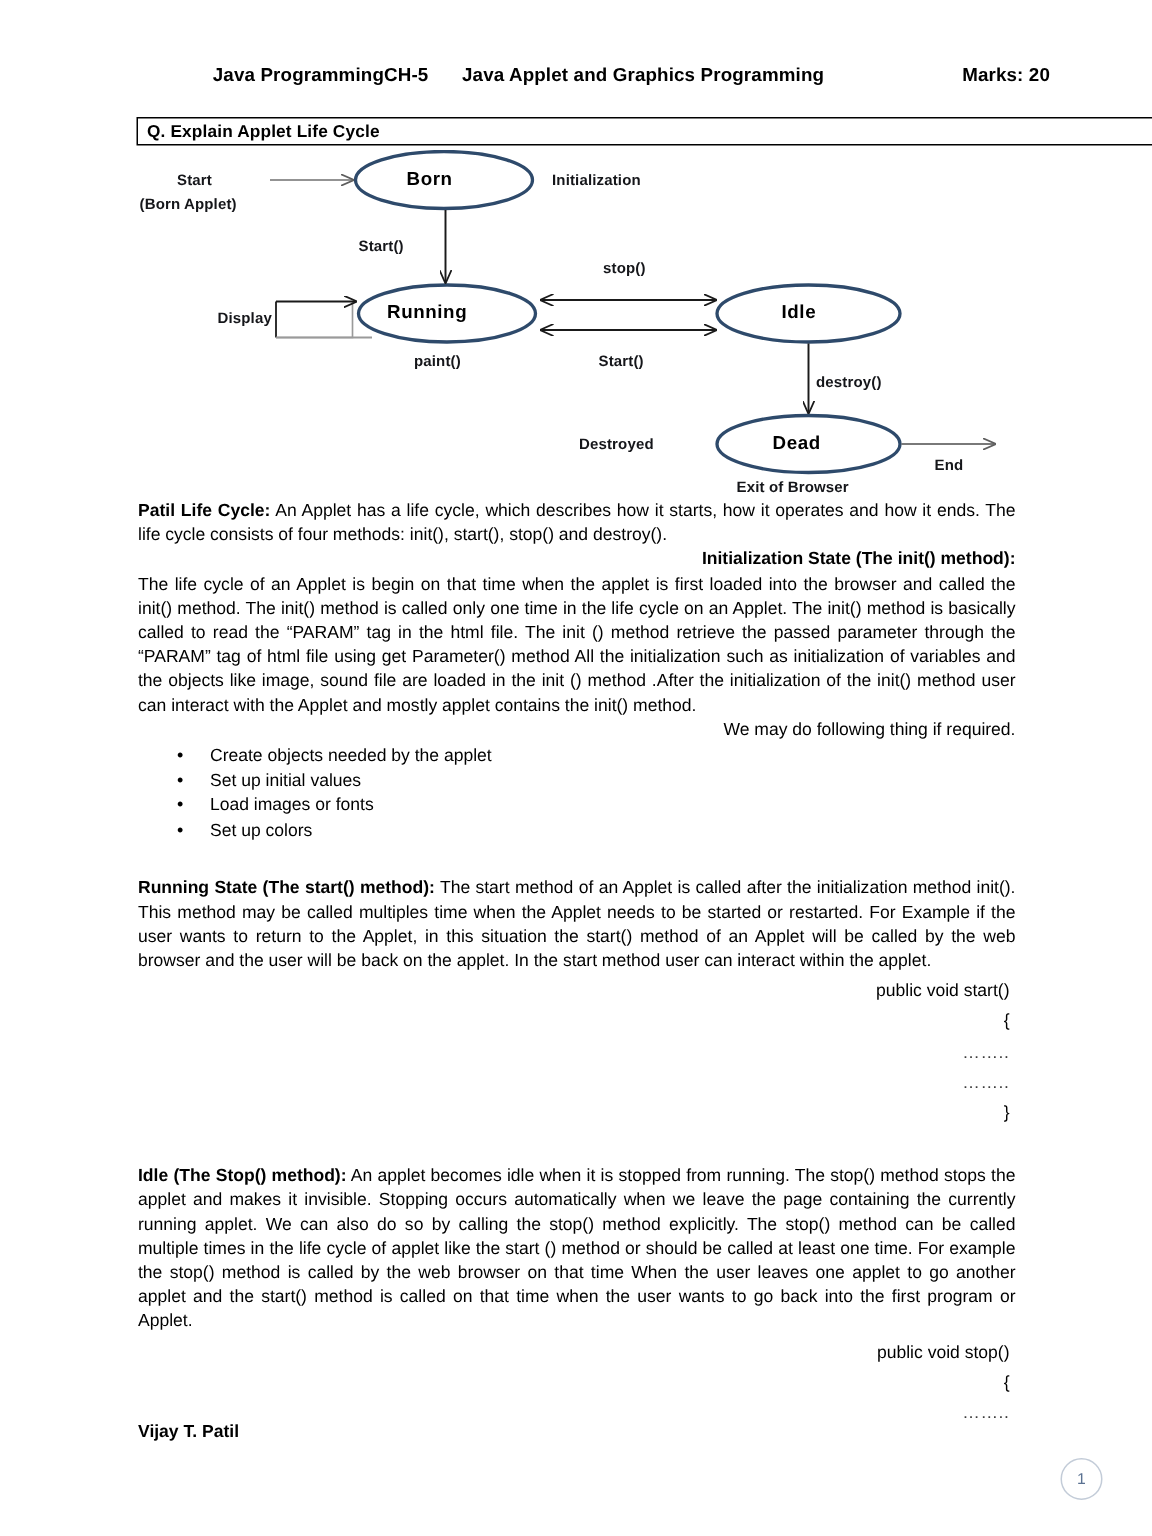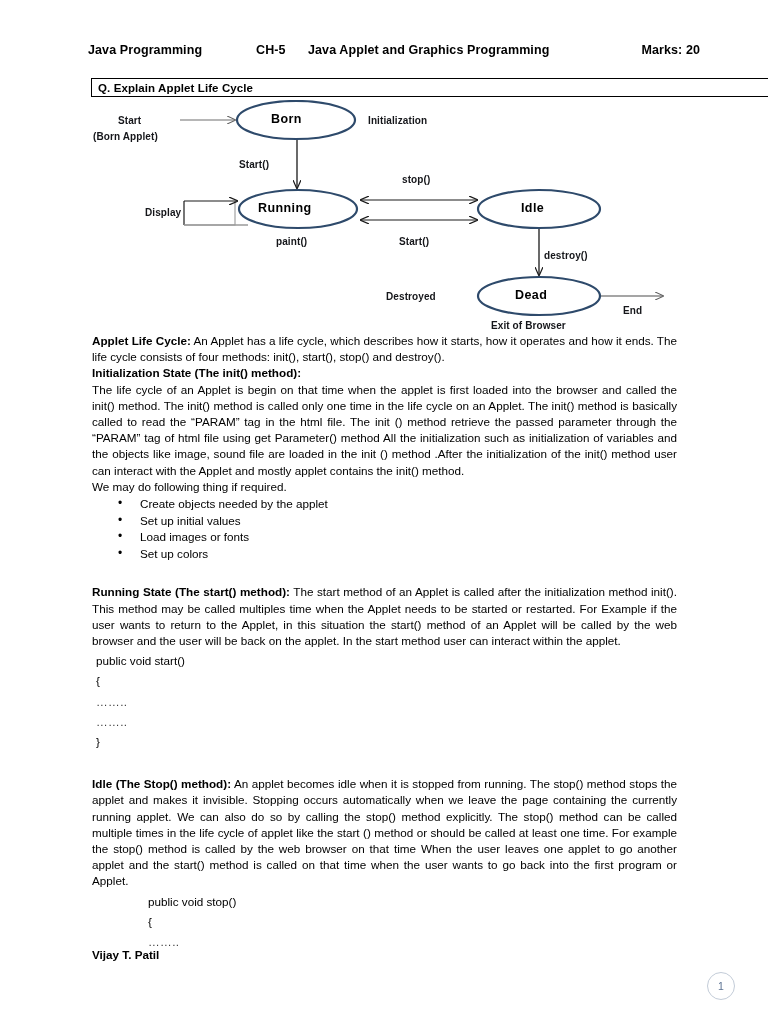--- a/index.html
+++ b/index.html
@@ -30,21 +30,21 @@
     position: absolute;
     left: 88px;
     top: 43px;
     width: 612px;
     display: flex;
     align-items: baseline;
     font-size: 12.5px;
     font-weight: bold;
     letter-spacing: 0.1px;
   }
-  .hdr-left   { width: 168px; }
+  .hdr-left   { width: 168px; text-align: right; }
   .hdr-ch     { width: 52px; }
   .hdr-mid    { flex: 1; }
   .hdr-right  { text-align: right; white-space: nowrap; }
 
   
   .question-box {
     position: absolute;
     left: 85px;
     top: 78px;
     width: 682px;
@@ -96,21 +96,21 @@
     top: 333px;
     width: 585px;
     font-size: 11.7px;
     line-height: 16.2px;
     color: #000;
   }
   .para {
     margin: 0;
     text-align: justify;
   }
-  .para.left { text-align: left; }
+  .para.left { text-align: right; }
   .lead { font-weight: bold; }
   .bullets {
     margin: 1px 0 0 0;
     padding-left: 26px;
     list-style: none;
   }
   .bullets li {
     position: relative;
     line-height: 16.6px;
     padding-left: 22px;
@@ -225,21 +225,21 @@
     <span class="dlabel" style="left:317px; top:74px;">stop()</span>
     <span class="dlabel" style="left:314px; top:136px;">Start()</span>
     <span class="dlabel" style="left:459px; top:150px;">destroy()</span>
     <span class="dlabel" style="left:301px; top:191px;">Destroyed</span>
     <span class="dlabel" style="left:406px; top:220px;">Exit of Browser</span>
     <span class="dlabel" style="left:538px; top:205px;">End</span>
   </div>
 
   <div class="body-text">
 
-    <p class="para"><span class="lead">Applet Life Cycle:</span><span> An Applet has a life cycle, which describes how it starts, how it operates and how it ends. The life cycle consists of four methods: init(), start(), stop() and destroy().</span></p>
+    <p class="para"><span class="lead">Patil Life Cycle:</span><span> An Applet has a life cycle, which describes how it starts, how it operates and how it ends. The life cycle consists of four methods: init(), start(), stop() and destroy().</span></p>
 
     <p class="para left lead">Initialization State (The init() method):</p>
 
     <p class="para">The life cycle of an Applet is begin  on that time when the applet is first loaded into the browser and called the init() method. The init() method is called only one time in the life cycle on an Applet. The init() method is basically called to read the “PARAM” tag in the html file. The init () method retrieve the passed parameter through the “PARAM” tag of html file using get Parameter() method All the initialization such as initialization of variables and the objects like image, sound file are loaded in the init () method .After the initialization of the init() method user can interact  with the Applet and mostly applet contains the init() method.</p>
 
     <p class="para left">We may do following thing if required.</p>
 
     <ul class="bullets">
       <li>Create objects needed by the applet</li>
       <li>Set up initial values</li>

